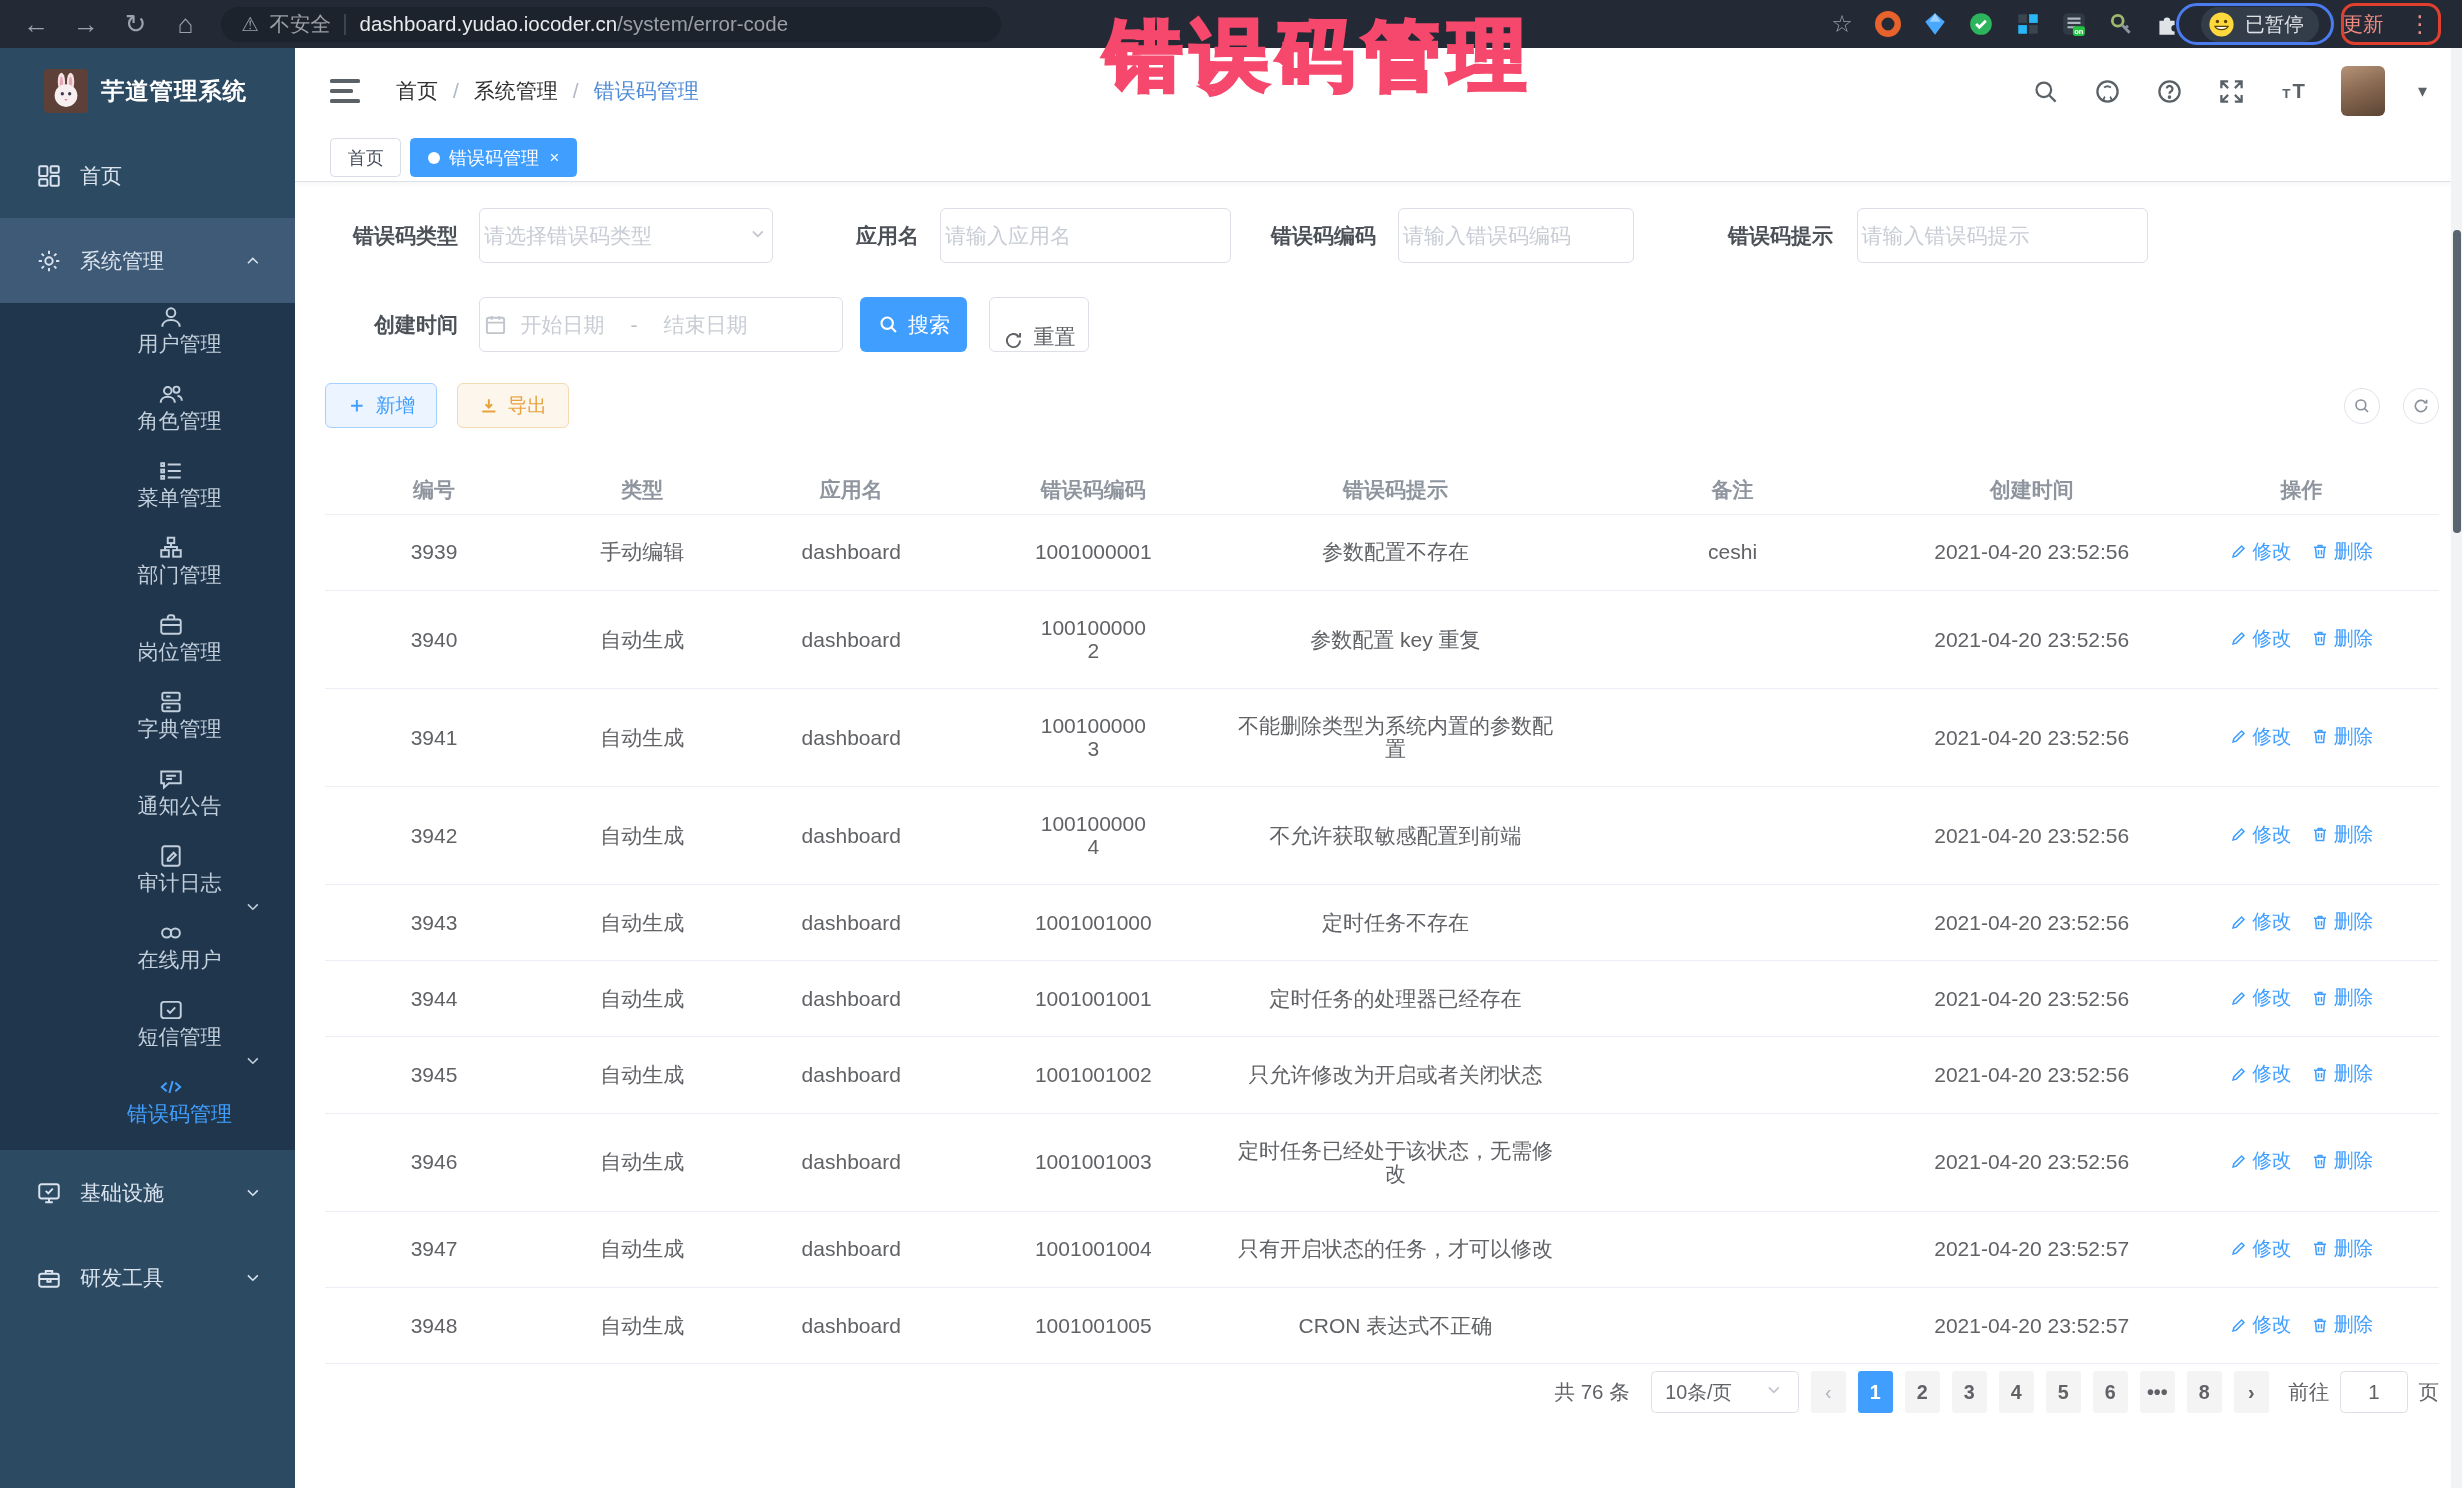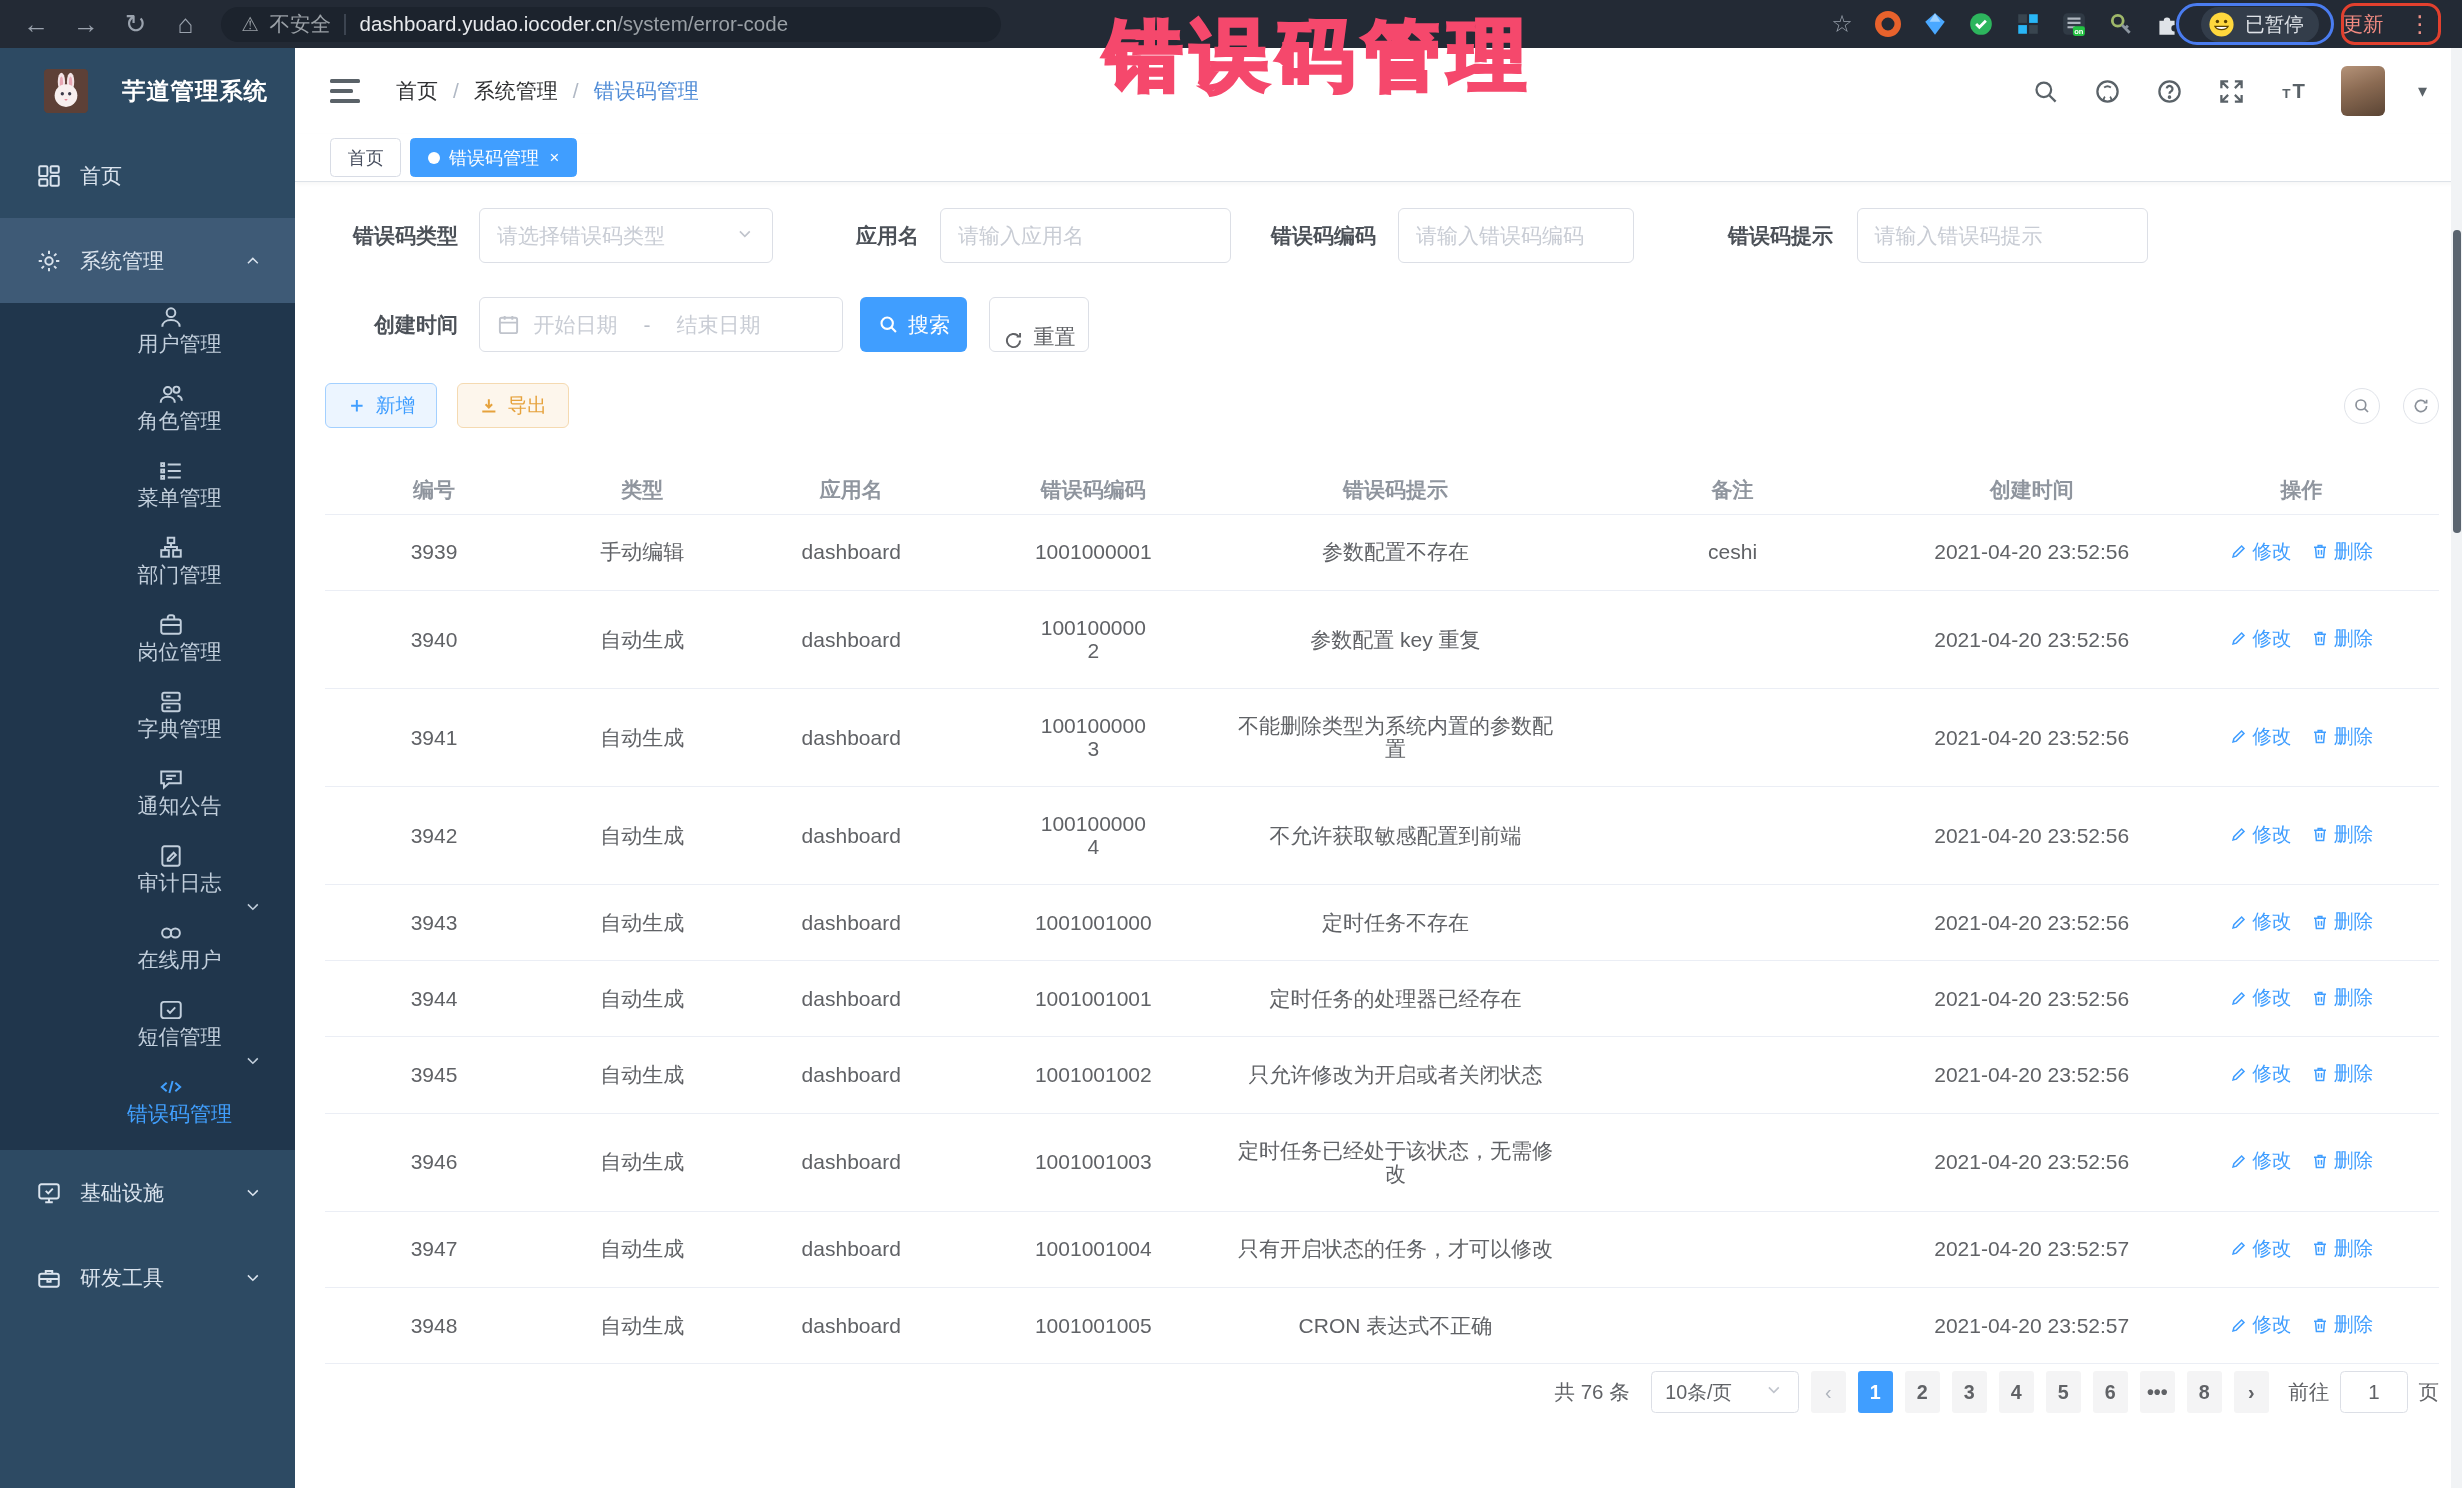--- a/index.html
+++ b/index.html
@@ -23,21 +23,21 @@
   .profile-status { color:#dfe3e8; font-size:19.7px; }
   .update-label { color:#f28b82; font-size:20.5px; margin-left:3px; }
   .kebab-ic { color:#ee9086; font-size:23px; padding:0 4.5px; }
   
   .annot-title { position:absolute; left:1105px; top:4.5px; font-size:77px; font-weight:700; letter-spacing:9px; color:transparent; -webkit-text-stroke:3.8px #f5486c; z-index:60; white-space:nowrap; }
   .annot-ellipse { position:absolute; left:2176px; top:3px; width:158px; height:42px; border:3px solid #4a7cf0; border-radius:23px; z-index:61; }
   .annot-rect { position:absolute; left:2341px; top:3px; width:100px; height:42px; border:3px solid #e2402e; border-radius:13.6px; z-index:61; }
 
   
   .sidebar { position:absolute; top:48px; left:0; width:295px; height:1440px; background:#2d4a63; z-index:2; }
-  .logo-row { height:85px; display:flex; align-items:center; padding-left:44px; gap:34px; }
+  .logo-row { height:85px; display:flex; align-items:center; padding-left:44px; gap:13px; }
   .logo-img { width:44px; height:44px; border-radius:4.5px; background:#5d4037; overflow:hidden; flex:none; }
   .logo-title { color:#fff; font-size:23.5px; font-weight:700; letter-spacing:0.8px; }
   .menu-item { display:flex; align-items:center; height:85px; padding-left:35px; cursor:pointer; color:#dbe4ee; }
   .submenu { background:#20364c; }
   .submenu .menu-item { height:77px; padding-left:64px; color:#c2cfdc;flex-direction:column; }
   .menu-item.highlight { background:#3e5a76; }
   .menu-item.active { color:#41a0ff; }
   .mi-icon { width:27px; height:27px; margin-right:18px; flex:none; display:flex; align-items:center; justify-content:center; }
   .mi-icon svg { width:26px; height:26px; }
   .mi-label { font-size:21px; }
@@ -68,21 +68,21 @@
   .tab-close { font-size:16.7px; margin-left:1.5px; }
 
   .content { position:absolute; top:135px; left:0; right:0; bottom:0; }
 
   
   .frow { position:absolute; left:30px; display:flex; align-items:center; }
   .frow1 { top:25px; }
   .frow2 { top:114px; }
   .fitem { position:absolute; display:flex; align-items:center; top:0; }
   .flabel { font-size:21px; font-weight:700; color:#4c5158; text-align:right; white-space:nowrap; }
-  .finput { height:55px; border:1.5px solid #dcdfe6; border-radius:6px; background:#fff; display:flex; align-items:center; padding:0 17px; }
+  .finput { height:55px; border:1.5px solid #dcdfe6; border-radius:6px; background:#fff; display:flex; align-items:center; padding:0 4px; }
   .ph { color:#c8ccd4; font-size:21px; white-space:nowrap; }
   .sel-caret { margin-left:auto; color:#c0c4cc; }
   .sel-caret svg { width:19.7px; height:19.7px; }
   .cal-ic { color:#c0c4cc; margin-right:13.6px; display:flex; }
   .cal-ic svg { width:23px; height:23px; }
   .range-sep { color:#b9bec7; font-size:21px; margin:0 26px; }
   .btn { height:55px; border-radius:6px; display:inline-flex; align-items:center; justify-content:center; gap:9px; font-size:21px; cursor:pointer; border:1.5px solid transparent; white-space:nowrap; }
   .btn svg { width:21px; height:21px; }
   .btn-primary { background:#409eff; color:#fff; }
   .btn-plain { background:#fff; border-color:#dcdfe6; color:#606266;align-items:flex-end; }

